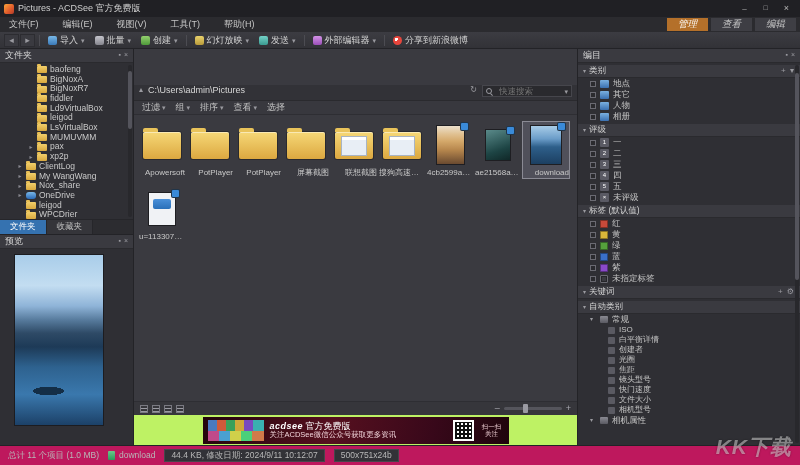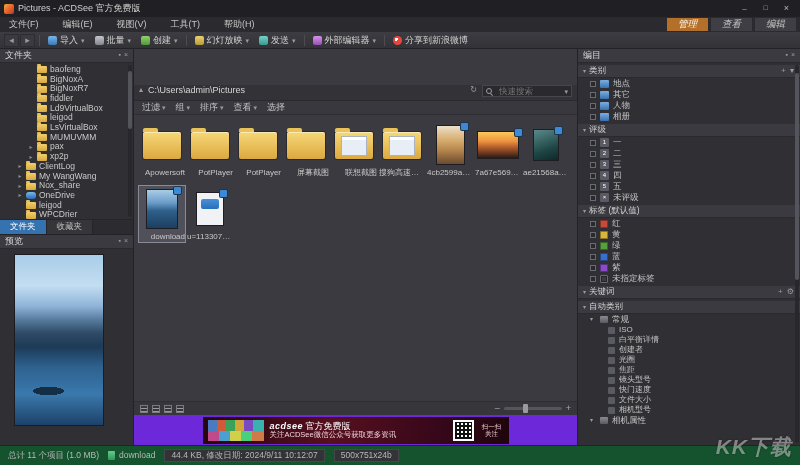--- a/index.html
+++ b/index.html
@@ -113,21 +113,21 @@
   .main-bottom{height:14px;background:#36363b;border-top:1px solid #2e2e33;display:flex;align-items:center;gap:4px;padding:0 6px;flex:0 0 auto;}
   .mb-ico{width:8px;height:8px;background:repeating-linear-gradient(0deg,#9a9aa2 0 1px,transparent 1px 3px);border:1px solid #7a7a82;}
   .main-bottom .spacer{flex:1;}
   .zoom-btn{color:#a8a8b0;font-size:9px;}
   .zb-minus::before{content:"–";}
   .zb-plus::before{content:"+";}
   .zoom-track{width:58px;height:3px;background:#55555c;border-radius:2px;position:relative;}
   .zoom-handle{position:absolute;left:34%;top:-3px;width:5px;height:9px;background:#9a9aa2;border-radius:1px;}
 
   
-  .banner-row{height:30px;flex:0 0 auto;display:flex;align-items:center;justify-content:center;background:#6d28d9;}
+  .banner-row{height:30px;flex:0 0 auto;display:flex;align-items:center;justify-content:center;background:#bef264;}
   .banner{width:306px;height:27px;display:flex;align-items:center;gap:6px;padding:0 5px;position:relative;overflow:hidden;
     background:linear-gradient(100deg,#23060d 0%,#56101f 42%,#38081a 75%,#1f050c 100%);}
   .banner-mosaic{width:56px;height:21px;flex:0 0 auto;background-repeat:no-repeat;
     background-image:
       linear-gradient(90deg,#4a7ac0 0 9px,#d05a3a 9px 18px,#3aa05a 18px 27px,#d0a83a 27px 36px,#7a4ac0 36px 45px,#3ab0b0 45px 56px),
       linear-gradient(90deg,#c04a8a 0 11px,#4aa0d0 11px 22px,#d0d04a 22px 33px,#4ad07a 33px 44px,#d07a4a 44px 56px);
     background-size:100% 11px,100% 10px;background-position:0 0,0 11px;}
   .banner-text{flex:1;min-width:0;display:flex;flex-direction:column;justify-content:center;}
   .banner-brand{font-size:9px;color:#fff;white-space:nowrap;}
   .banner-brand .brand-script{font-style:italic;font-weight:bold;letter-spacing:.5px;}
@@ -154,21 +154,21 @@
   .chip-none{background:#3a3a40;border:1px solid #6a6a72;}
   .ico-cat{width:9px;height:8px;border-radius:1px;background:linear-gradient(#7ab0e0,#3a70b0);}
   .ico-auto{width:8px;height:7px;background:linear-gradient(#8a8a92,#5a5a62);border-radius:1px;}
   .ico-leaf{width:7px;height:7px;background:#5a5a62;border-radius:1px;}
   .auto-parent{height:11px;}
   .auto-child{height:10px;padding-left:30px;font-size:8px;}
   .right-scroll{position:absolute;right:1px;top:16px;bottom:2px;width:4px;background:#28282c;border-radius:2px;}
   .right-scroll .thumb-bar{position:absolute;left:0;right:0;top:2%;height:55%;background:#54545c;border-radius:2px;}
 
   
-  .statusbar{height:20px;flex:0 0 auto;background:#14532d;border-top:1px solid #232327;display:flex;align-items:center;gap:9px;padding:0 8px;font-size:8.5px;color:#b8b8b8;}
+  .statusbar{height:20px;flex:0 0 auto;background:#be185d;border-top:1px solid #232327;display:flex;align-items:center;gap:9px;padding:0 8px;font-size:8.5px;color:#b8b8b8;}
   .sb-file{display:flex;align-items:center;gap:4px;}
   .file-ico{width:7px;height:9px;background:linear-gradient(#6ac88a,#2a9a5a);border-radius:1px;}
   .sb-box{border:1px solid #46464c;background:#323237;padding:1px 6px;white-space:nowrap;}
 
   
   .watermark{position:absolute;right:8px;bottom:6px;z-index:50;font-size:21px;font-weight:bold;font-style:italic;letter-spacing:1px;color:rgba(255,255,255,.45);text-shadow:0 0 2px rgba(0,0,0,.4);pointer-events:none;}
 </style>
 </head>
 <body>
 
@@ -427,28 +427,20 @@
             </div>
     <div class="thumb-label">搜狗高速浏...</div>
   </div>
           <div class="thumb">
     <div class="thumb-box">
               <div class="thumb-vis vis-img st-portrait">
                 <span class="badge"></span>
               </div>
             </div>
     <div class="thumb-label">4cb2599a0...</div>
-  </div>
-          <div class="thumb">
-    <div class="thumb-box">
-              <div class="thumb-vis vis-img st-sunset">
-                <span class="badge"></span>
-              </div>
-            </div>
-    <div class="thumb-label">7a67e5694...</div>
   </div>
           <div class="thumb">
     <div class="thumb-box">
               <div class="thumb-vis vis-img st-teal">
                 <span class="badge"></span>
               </div>
             </div>
     <div class="thumb-label">ae21568ac...</div>
   </div>
           <div class="thumb selected">

